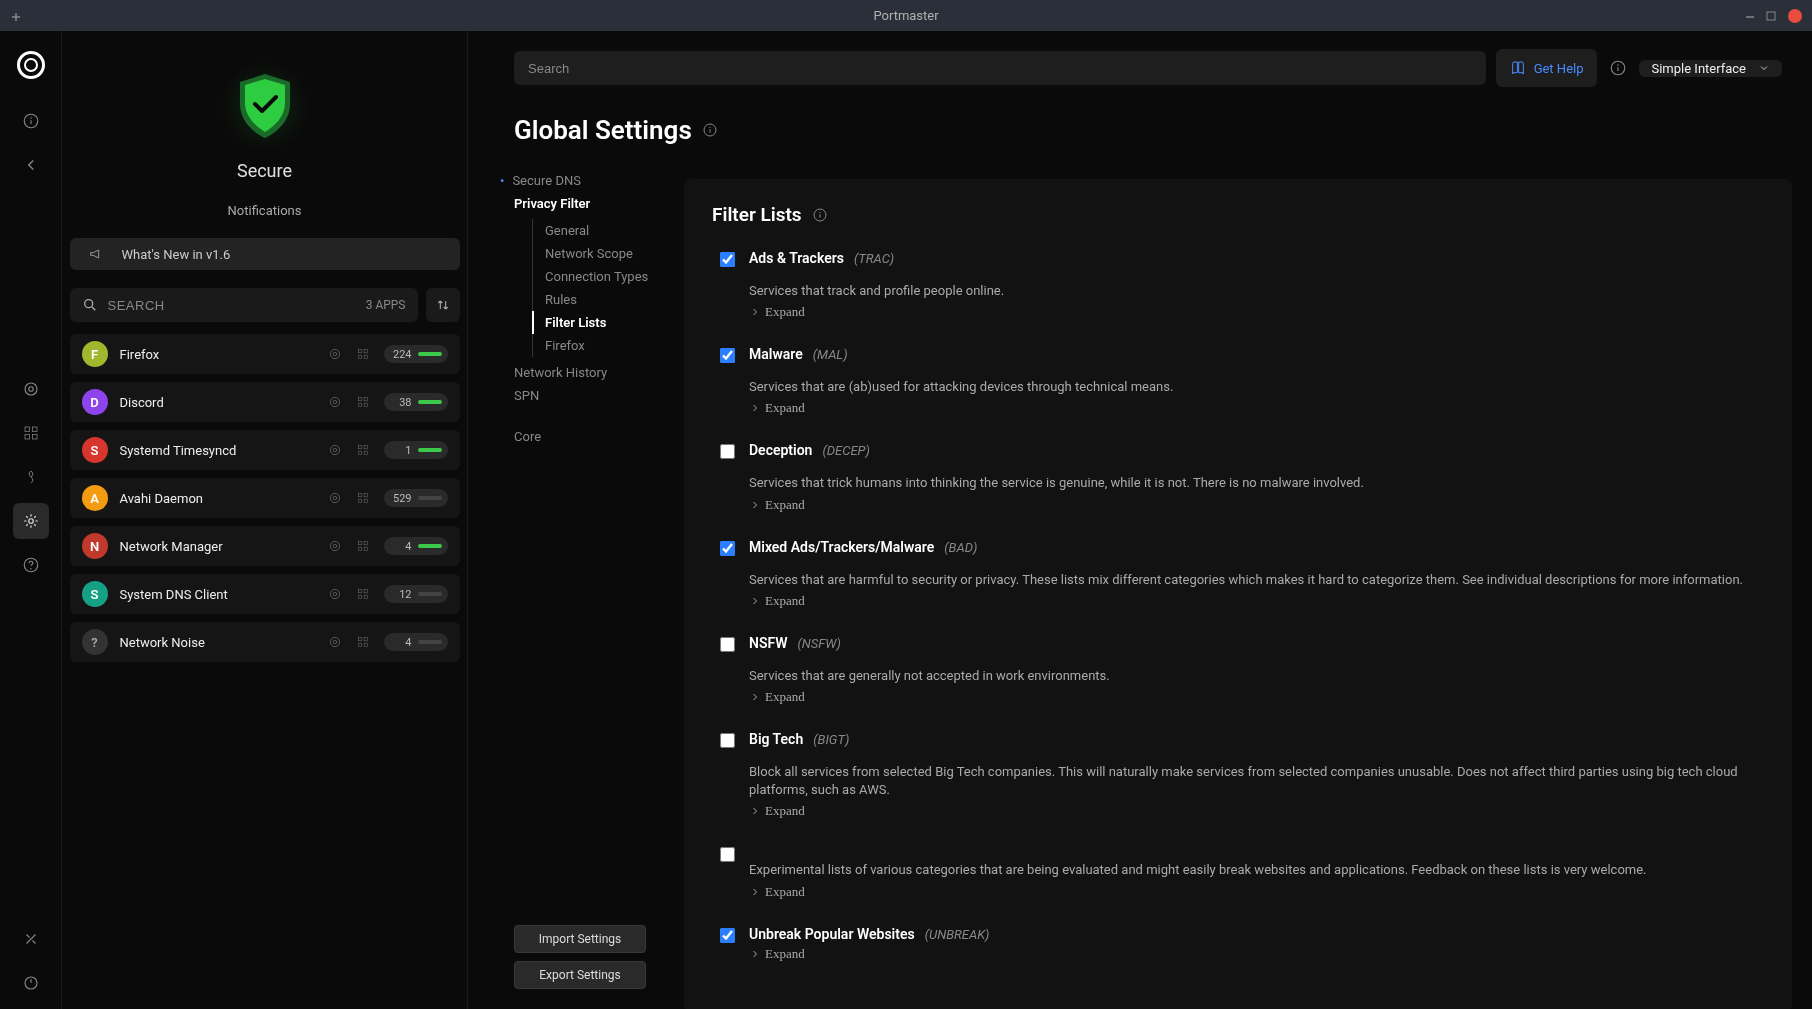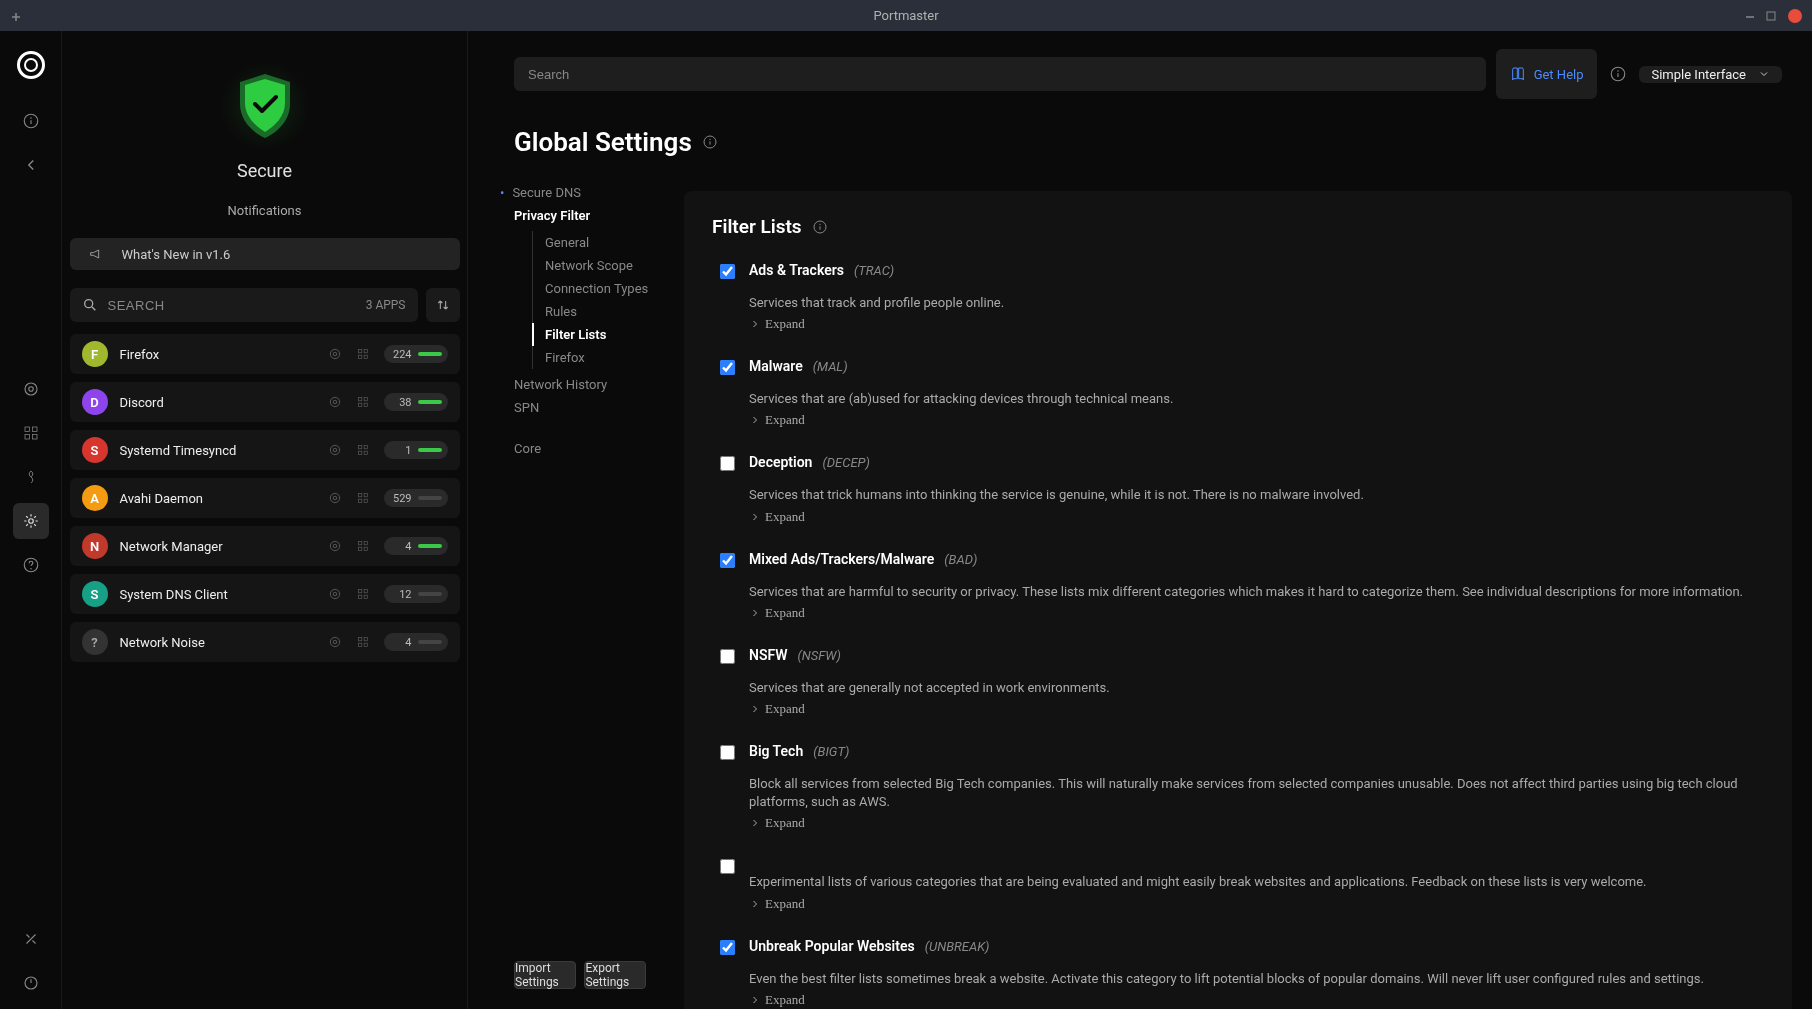--- a/index.html
+++ b/index.html
@@ -139,21 +139,21 @@
   display: flex; align-items: center; gap: 10px;
   padding: 18px 30px 0 46px;
 }
 .main-search {
   flex: 1; height: 34px; background: #1e1e1e; border-radius: 6px;
   display: flex; align-items: center; padding: 0 14px;
 }
 .main-search input { flex: 1; background: transparent; border: none; outline: none; color: #ccc; font-size: 13px; }
 .main-search input::placeholder { color: #888; }
 .gethelp-btn {
-  height: 50px; padding: 0 14px; background: #1e1e1e; border-radius: 6px;
+  height: 38px; padding: 0 14px; background: #1e1e1e; border-radius: 6px;
   display: flex; align-items: center; gap: 8px; color: #4a8cff; font-size: 13px;
 }
 .info-round { width: 22px; height: 22px; color: #888; display: flex; align-items: center; justify-content: center; }
 .interface-select {
   height: 17px; padding: 0 12px; background: #1e1e1e; border-radius: 6px;
   display: flex; align-items: center; gap: 12px; color: #eee; font-size: 13px;
 }
 
 .page-title-row {
   display: flex; align-items: center; gap: 10px;
@@ -168,21 +168,21 @@
   width: 156px;
   padding: 10px 0 20px 16px;
   font-size: 13px;
   display: flex; flex-direction: column;
 }
 .nav-item { color: #888; padding: 4px 0; cursor: pointer; }
 .nav-item.bullet::before { content: "•"; color: #4a8cff; margin-right: 8px; margin-left: -14px; }
 .nav-item.bold { color: #fff; font-weight: 600; }
 .nav-sub { margin-left: 18px; border-left: 1px solid #333; padding-left: 12px; margin-top: 4px; margin-bottom: 4px; }
 .nav-sub .nav-item.active { color: #fff; font-weight: 600; border-left: 2px solid #fff; margin-left: -13px; padding-left: 11px; }
-.nav-bottom-btns { margin-top: auto; display: flex; flex-direction: row; gap: 8px; padding-right: 8px; }
+.nav-bottom-btns { margin-top: auto; display: flex; flex-direction: column; gap: 8px; padding-right: 8px; }
 .nav-btn {
   height: 28px; background: #2a2a2a; border-radius: 4px;
   display: flex; align-items: center; justify-content: center;
   color: #ddd; font-size: 12px; cursor: pointer;
   border: 1px solid #3a3a3a;
 }
 
 
 .filter-panel-wrap { flex: 1; display: flex; flex-direction: column; padding-left: 30px; padding-right: 20px; overflow-y: auto; }
 .filter-scroll-indicator { height: 5px; background: #2a2a2a; margin-bottom: 20px; border-radius: 2px; }
@@ -671,21 +671,20 @@
                   </div>
                 </div>
               </div>
               <div class="filter-item">
                 <input type="checkbox" class="filter-cb" checked="" style="">
                 <div class="filter-body">
                   <div class="filter-head">
                     <span class="filter-name">Unbreak Popular Websites</span>
                     <span class="filter-code">(UNBREAK)</span>
                   </div>
-                  <div class="filter-desc">Even the best filter lists sometimes break a website. Activate this category to lift potential blocks of popular domains. Will never lift user configured rules and settings.</div>
                   <div class="filter-expand">
                     <svg width="12" height="12" viewBox="0 0 24 24">
                       <path d="M9 6l6 6-6 6" stroke="#aaa" fill="none" stroke-width="2"></path>
                     </svg>
                     <span>Expand</span>
                   </div>
                 </div>
               </div>
             </div>
         </div>

